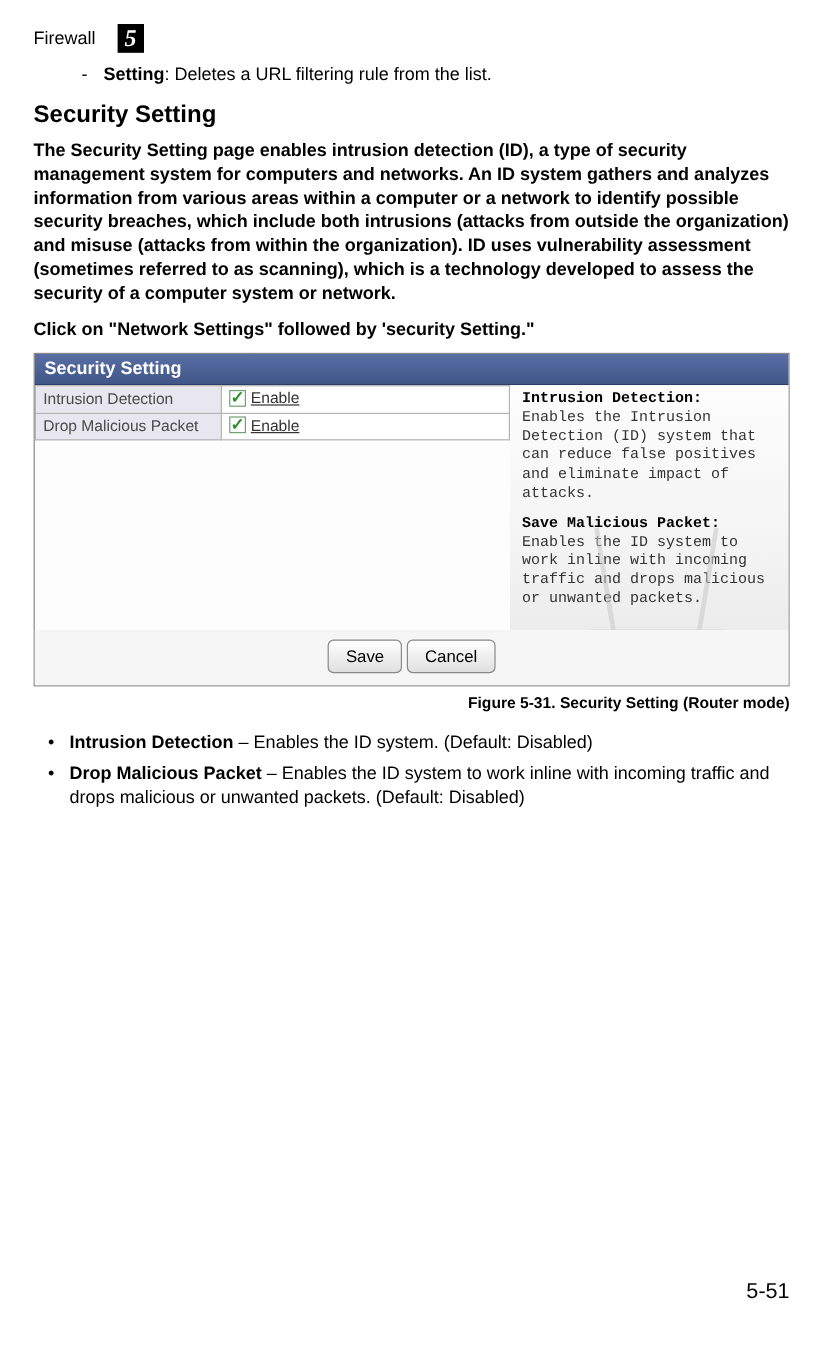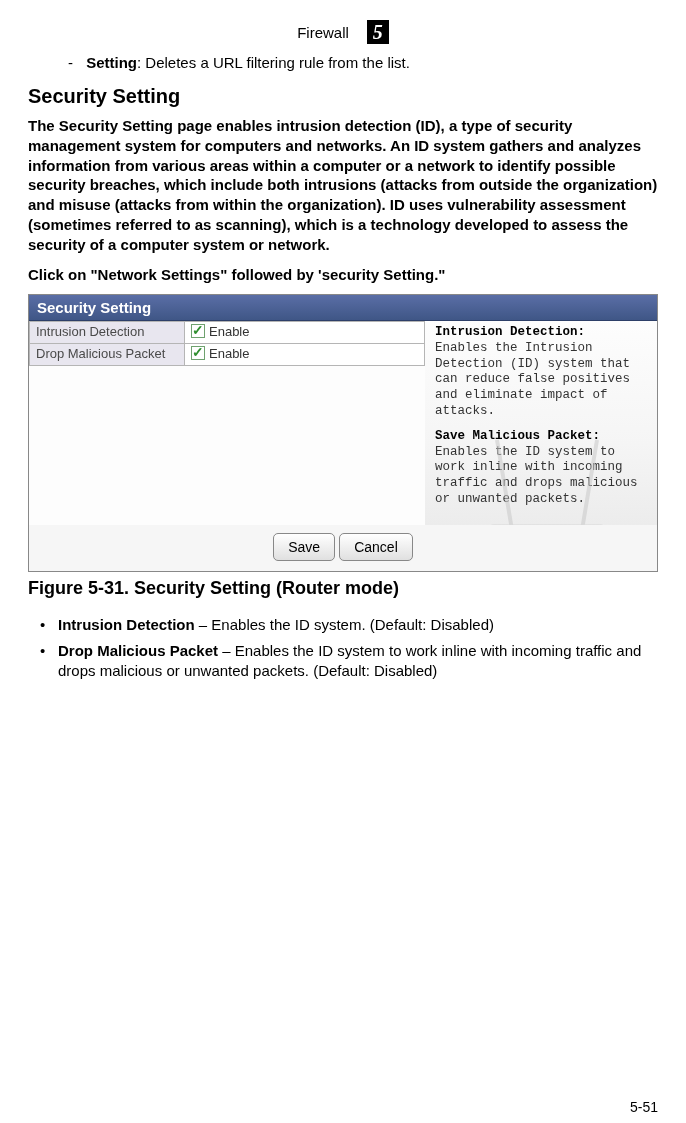--- a/index.html
+++ b/index.html
@@ -13,21 +13,21 @@
       background: #fff;
     }
     .page {
       width: 686px;
       min-height: 1123px;
       padding: 20px 28px 20px 28px;
       position: relative;
     }
     .header-row {
       display: flex;
-      justify-content: center;
+      justify-content: flex-start;
       align-items: center;
       gap: 18px;
       margin-bottom: 10px;
     }
     .chap-badge {
       background: #000;
       color: #fff;
       font-family: "Times New Roman", serif;
       font-style: italic;
       font-weight: bold;
@@ -88,22 +88,23 @@
       background: #e8e6ef;
       color: #4a4a4a;
       line-height: 1.15;
     }
     .fig-table td.ctrlcell {
       width: 240px;
       background: #fff;
     }
     .chk-wrap {
       display: inline-flex;
-      align-items: flex-start;
+      align-items: center;
       font-size: 13px;
+      text-decoration: underline;
     }
     .chk {
       display: inline-block;
       width: 14px;
       height: 14px;
       border: 1px solid #6fa26f;
       margin-right: 4px;
       position: relative;
     }
     .chk::after {
@@ -149,46 +150,46 @@
     }
     button.router-btn {
       font-family: Arial, sans-serif;
       font-size: 14px;
       padding: 5px 14px;
       background: linear-gradient(#ffffff, #e0e0e0);
       border: 1px solid #888;
       border-radius: 5px;
     }
     .figure-caption {
-      text-align: left;
-      font-weight: bold;
-      font-size: 18px;
+      text-align: right;
+      font-weight: bold;
+      font-size: 13px;
       margin: 6px 0 16px 0;
     }
     ul.bullets {
       list-style: none;
       padding-left: 18px;
       margin: 0;
     }
     ul.bullets li {
       position: relative;
       padding-left: 12px;
       margin-bottom: 6px;
       line-height: 1.32;
     }
     ul.bullets li::before {
       content: "•";
       position: absolute;
       left: -6px;
     }
     .page-number {
       position: absolute;
-      bottom: 8px;
+      bottom: 36px;
       right: 28px;
-      font-size: 14px;
+      font-size: 18px;
     }
   </style>
 </head>
 <body>
 
 <div class="page">
 
   <div class="header-row">
     <span>Firewall</span>
     <span class="chap-badge">5</span>

